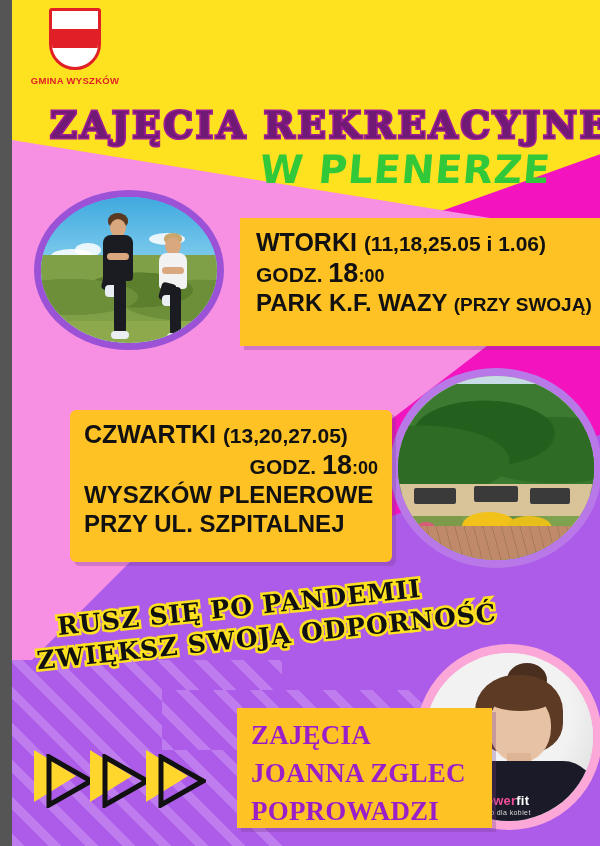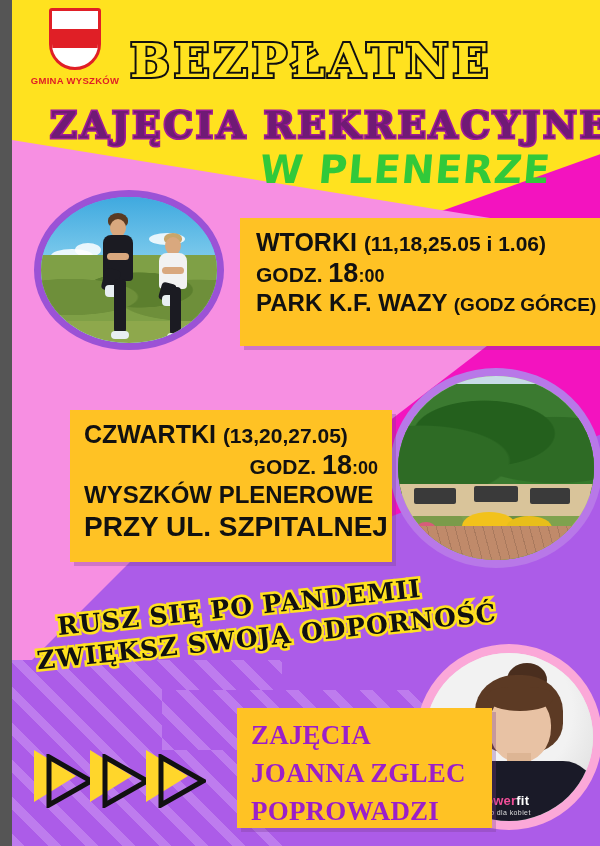--- a/index.html
+++ b/index.html
@@ -160,28 +160,28 @@
 
   .ln{color:#111;font-weight:bold;white-space:nowrap;line-height:1.18;}
   .b1-l1{font-size:25px;}
   .b1-l1 .sm{font-size:21px;}
   .b1-l2{font-size:21px;}
   .b1-l2 .big{font-size:27px;}
   .b1-l2 .mid{font-size:18px;}
   .b1-l3{font-size:24px;}
   .b1-l3 .sm{font-size:19px;}
 
-  .b2{text-align:right;}
+  .b2{text-align:right;border-radius:6px;}
   .b2-l1{font-size:25px;text-align:left;}
   .b2-l1 .sm{font-size:21px;}
   .b2-l2{font-size:21px;}
   .b2-l2 .big{font-size:27px;}
   .b2-l2 .mid{font-size:18px;}
   .b2-l3{font-size:24px;text-align:left;}
-  .b2-l4{font-size:28px;text-align:left;}
+  .b2-l4{font-size:24px;text-align:left;}
 
   .b3 .ln{color:#9B1FC9;font-size:27px;letter-spacing:.2px;line-height:1.40;}
 
   
   .slogan{position:absolute;left:46px;top:588px;transform:rotate(-6deg);}
   .slogan div{
     font-family:"DejaVu Serif",serif;font-weight:bold;font-size:25px;
     letter-spacing:1px;color:#111;
     -webkit-text-stroke:5px #FFE21F;paint-order:stroke fill;
     white-space:nowrap;line-height:1.28;
@@ -215,21 +215,20 @@
   <div class="stripes"></div>
   <div class="stripes-top"></div>
 
   <div class="crest-wrap">
     <div class="crest">
       <div class="crest-band"></div>
     </div>
     <div class="crest-label">GMINA WYSZKÓW</div>
   </div>
 
-  <div class="t1">BEZPŁATNE</div>
   <div class="t2">ZAJĘCIA REKREACYJNE</div>
   <div class="t3">W PLENERZE</div>
 
   <div class="ph1">
     <div class="sky"></div>
     <div class="cloud" style="left:10px;top:52px;width:42px;height:14px;"></div>
     <div class="cloud" style="left:34px;top:46px;width:26px;height:14px;"></div>
     <div class="cloud" style="left:108px;top:36px;width:36px;height:12px;"></div>
     <div class="bush"></div>
     <div class="grass"></div>
@@ -259,21 +258,21 @@
     <div class="ln b1-l1">
       <span>WTORKI</span>
       <span class="sm">(11,18,25.05 i 1.06)</span>
     </div>
     <div class="ln b1-l2">
       <span>GODZ.</span>
       <span class="big">18</span><span class="mid">:00</span>
     </div>
     <div class="ln b1-l3">
       <span>PARK K.F. WAZY</span>
-      <span class="sm">(GODZ GÓRCE)</span>
+      <span class="sm">(PRZY SWOJĄ)</span>
     </div>
   </div>
 
   <div class="ph2">
     <div class="p-sky"></div>
     <div class="p-trees"></div>
     <div class="p-ground"></div>
     <div class="p-bench" style="left:16px;top:112px;width:42px;"></div>
     <div class="p-bench" style="left:76px;top:110px;width:44px;"></div>
     <div class="p-bench" style="left:132px;top:112px;width:40px;"></div>

